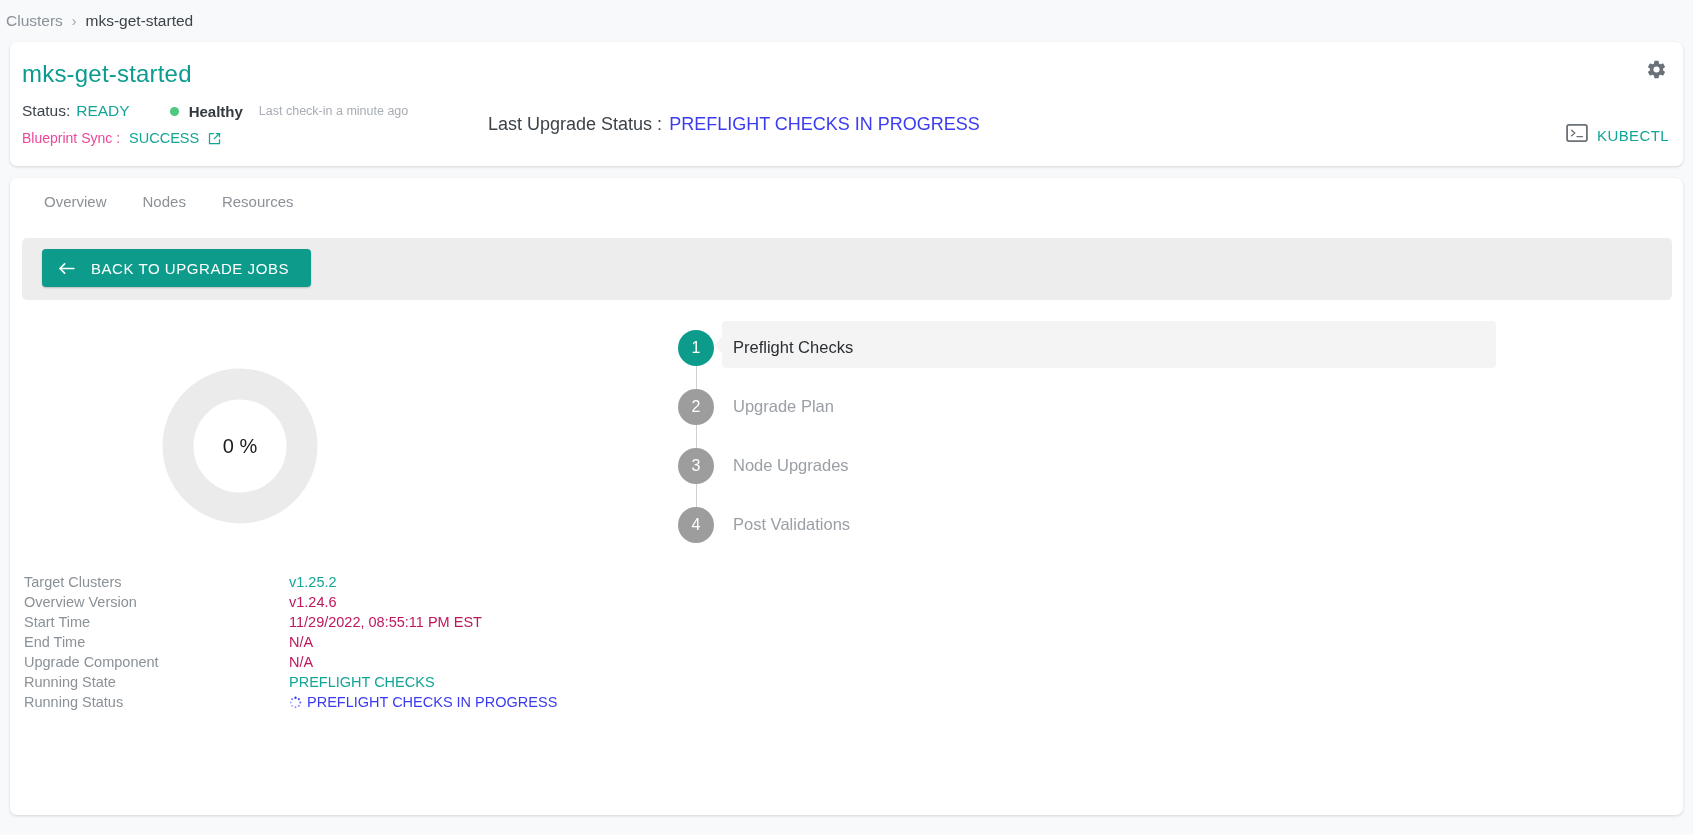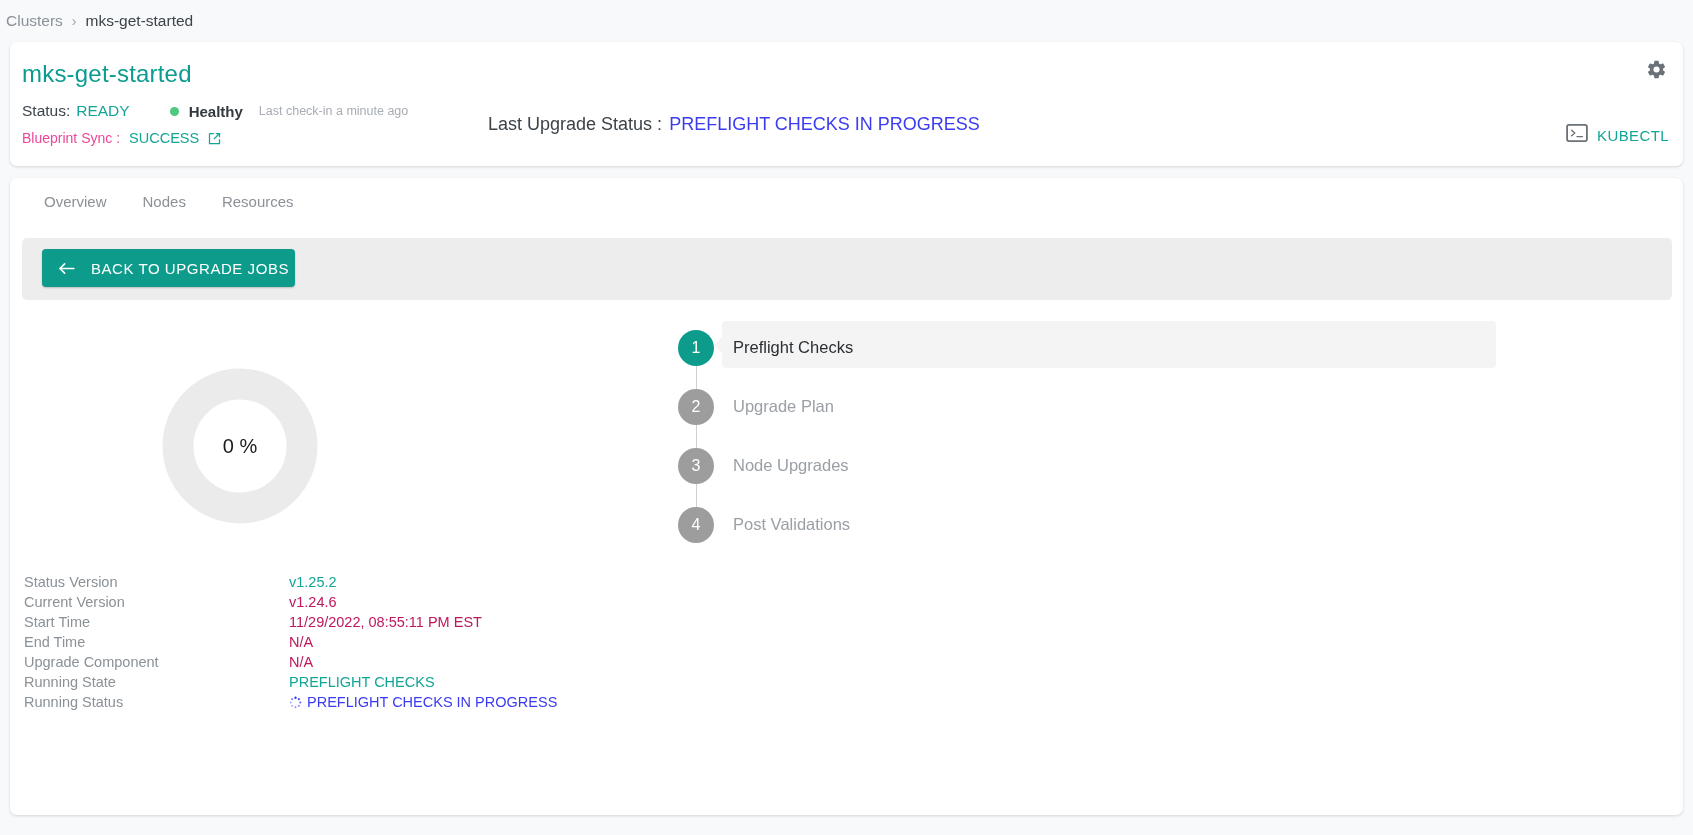--- a/index.html
+++ b/index.html
@@ -132,21 +132,21 @@
     position: absolute;
     left: 12px; top: 60px;
     width: 1650px; height: 62px;
     background: #ededed;
     border-radius: 5px;
   }
   .back-btn {
     position: absolute;
     left: 20px; top: 11px;
     height: 38px;
-    padding: 0 6px 0 16px;
+    padding: 0 22px 0 16px;
     background: #0d9c8c;
     border: none;
     border-radius: 4px;
     color: #ffffff;
     font-size: 15px;
     letter-spacing: .55px;
     display: flex;
     align-items: center;
     cursor: pointer;
     font-family: "Liberation Sans", sans-serif;
@@ -354,26 +354,26 @@
     <div class="step">
       <div class="step-circle">4</div>
       <div class="step-label">Post Validations</div>
     </div>
 
   </div>
 
   <div class="details">
 
     <div class="detail-row">
-      <span class="detail-key">Status Version</span>
+      <span class="detail-key">Target Clusters</span>
       <span class="detail-val teal">v1.25.2</span>
     </div>
 
     <div class="detail-row">
-      <span class="detail-key">Current Version</span>
+      <span class="detail-key">Overview Version</span>
       <span class="detail-val">v1.24.6</span>
     </div>
 
     <div class="detail-row">
       <span class="detail-key">Start Time</span>
       <span class="detail-val">11/29/2022, 08:55:11 PM EST</span>
     </div>
 
     <div class="detail-row">
       <span class="detail-key">End Time</span>

